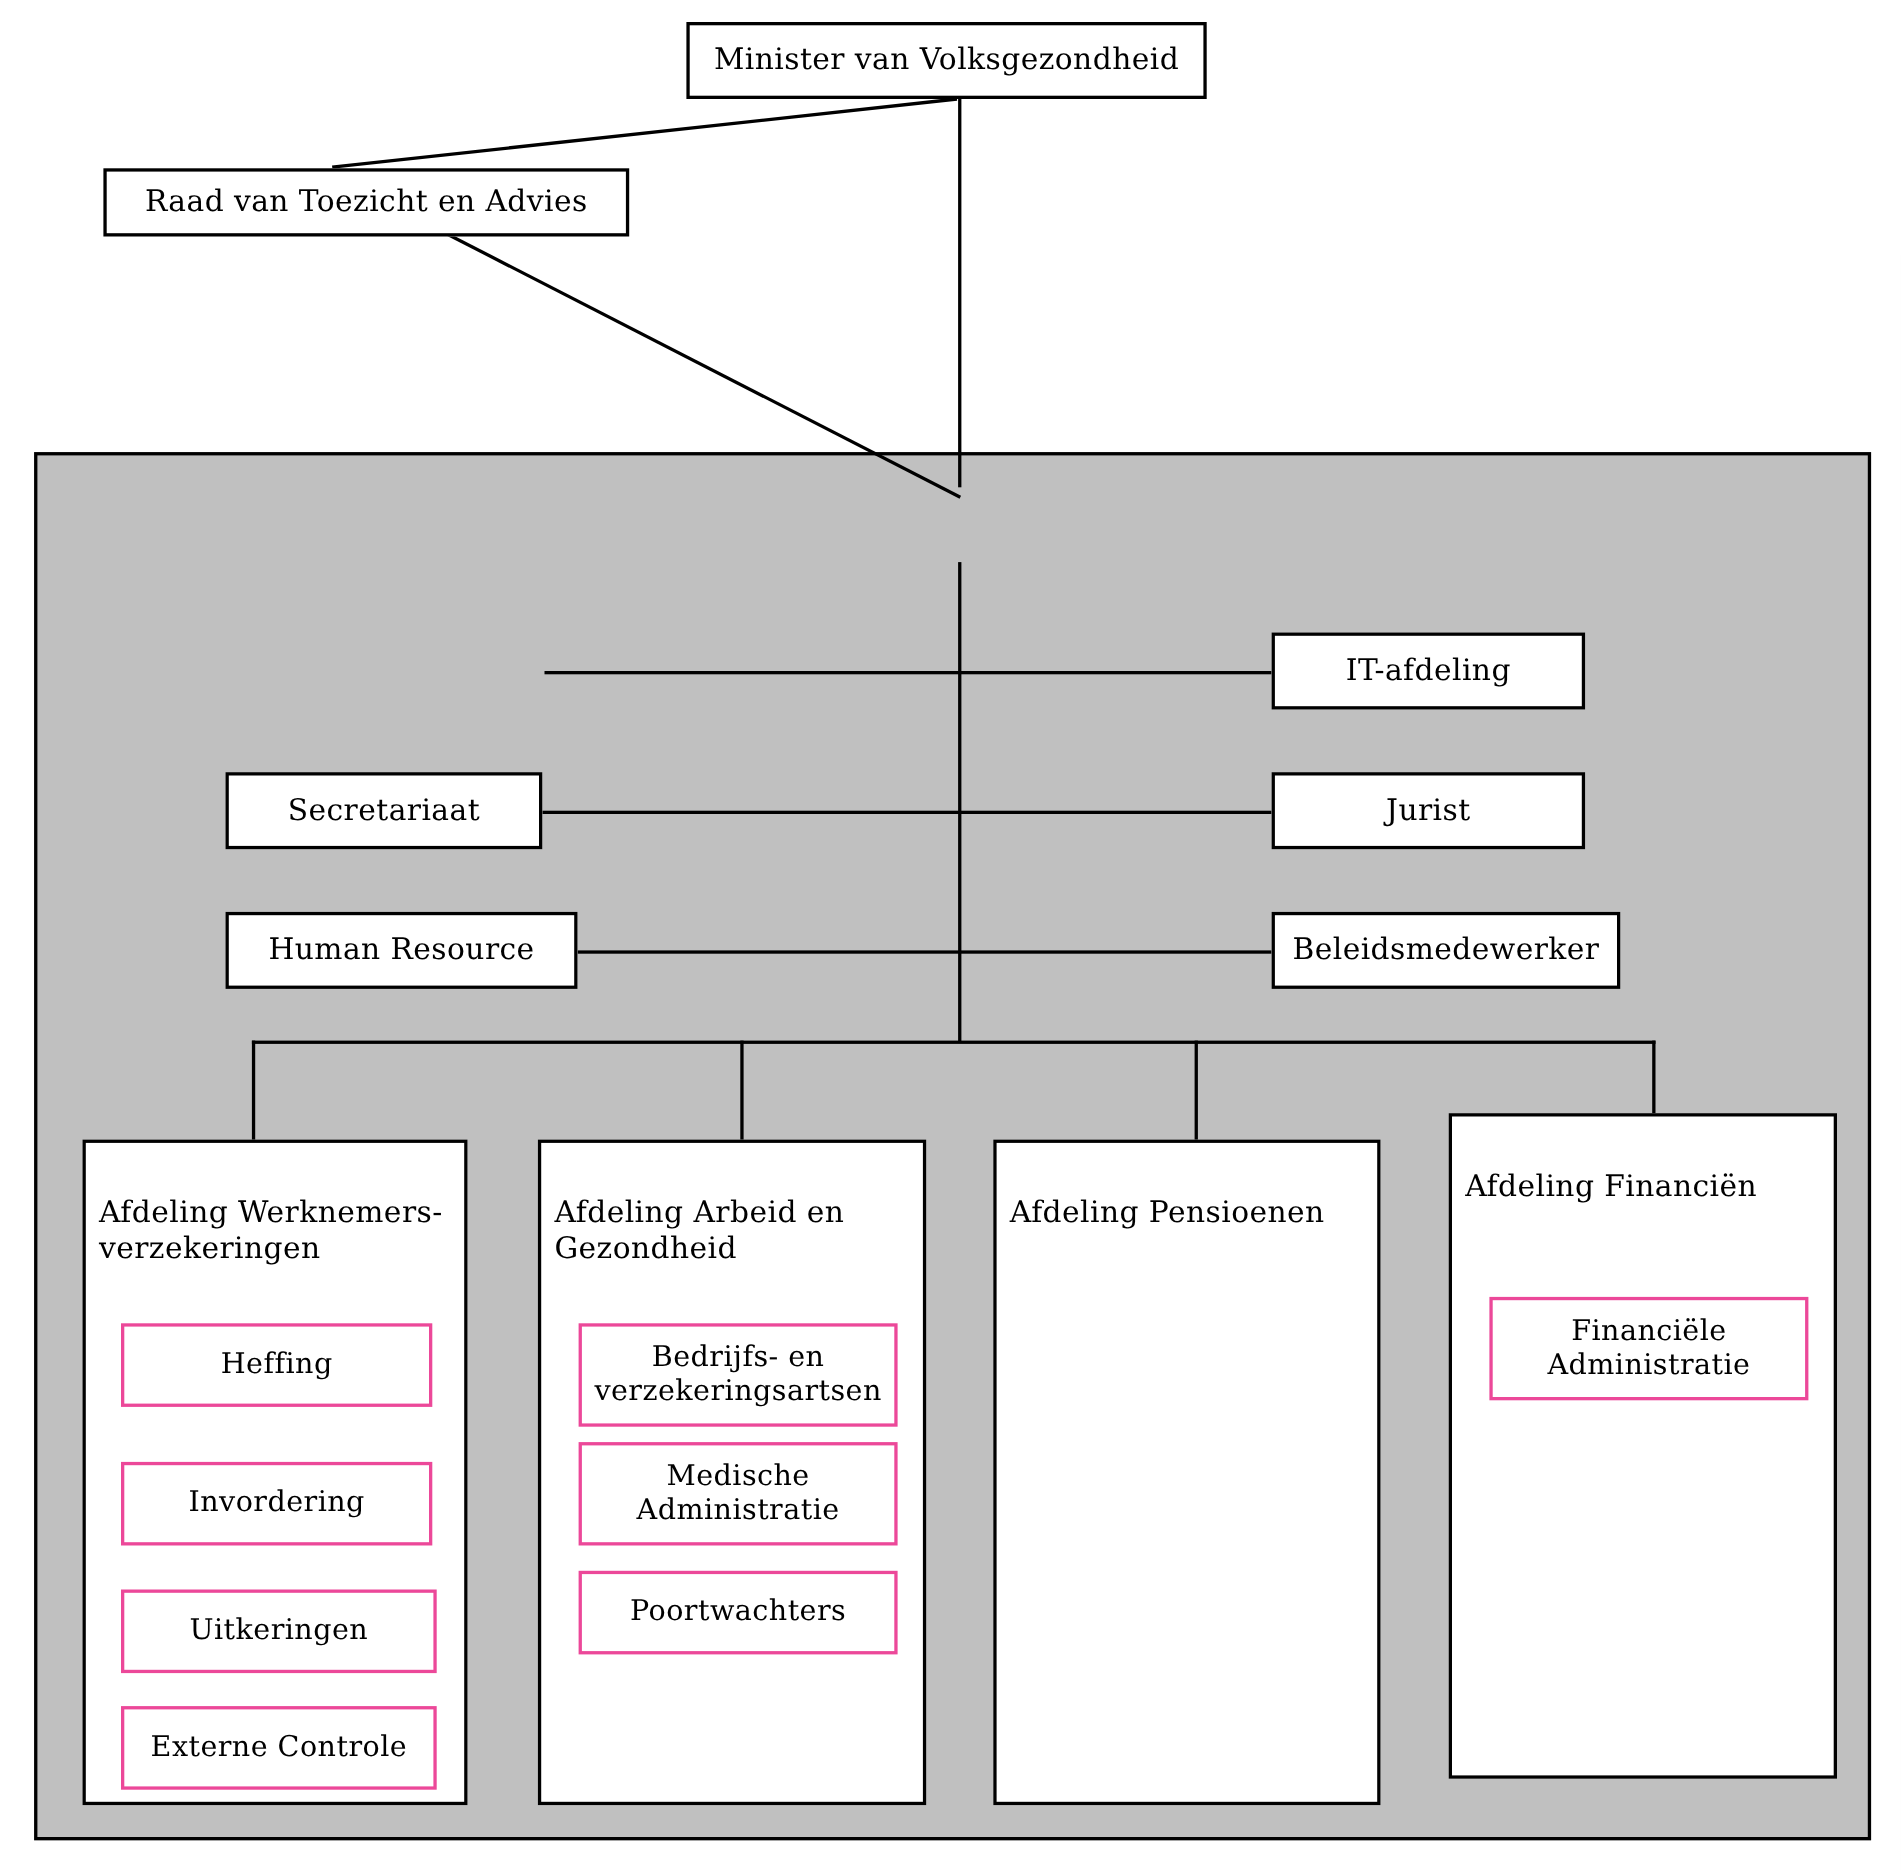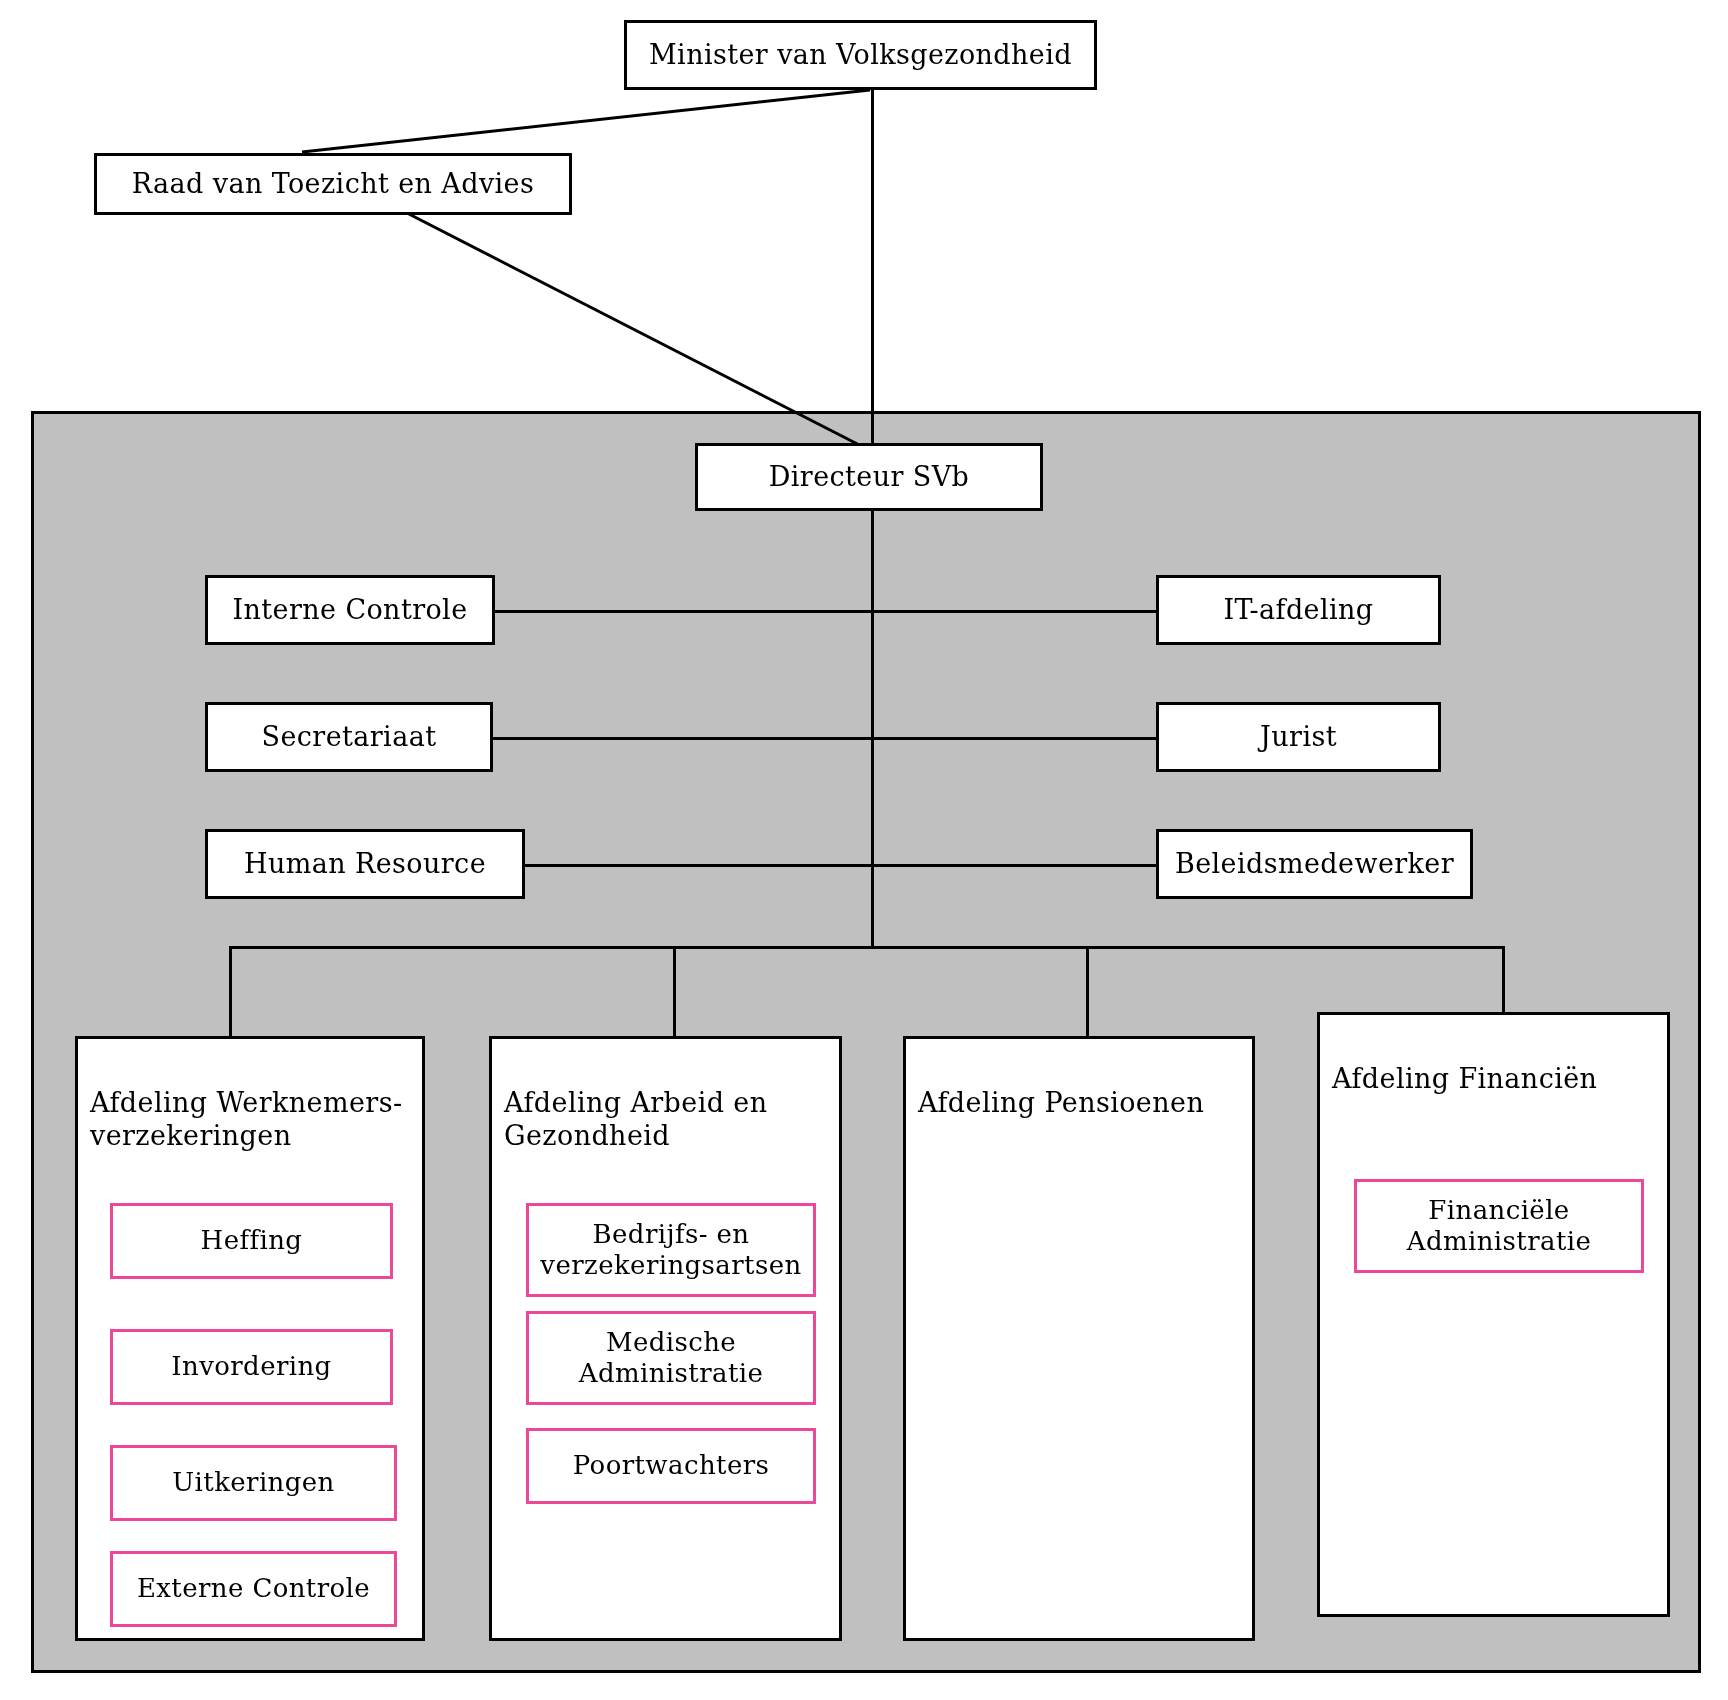--- a/index.html
+++ b/index.html
@@ -104,30 +104,24 @@
   <div class="box" style="left:624px; top:20px; width:473px; height:70px;">
     <span>Minister van Volksgezondheid</span>
   </div>
 
   <div class="box" style="left:94px; top:153px; width:478px; height:62px;">
     <span>Raad van Toezicht en Advies</span>
   </div>
 
   <div class="line-v" style="left:871px; top:90px; height:353px;"></div>
 
-  <div class="box" style="left:695px; top:443px; width:348px; height:68px;">
-    <span>Directeur SVb</span>
-  </div>
 
   <div class="line-v" style="left:871px; top:511px; height:437px;"></div>
 
   <div class="line-h" style="left:495px; top:610px; width:661px;"></div>
-  <div class="box" style="left:205px; top:575px; width:290px; height:70px;">
-    <span>Interne Controle</span>
-  </div>
   <div class="box" style="left:1156px; top:575px; width:285px; height:70px;">
     <span>IT-afdeling</span>
   </div>
 
   <div class="line-h" style="left:493px; top:737px; width:663px;"></div>
   <div class="box" style="left:205px; top:702px; width:288px; height:70px;">
     <span>Secretariaat</span>
   </div>
   <div class="box" style="left:1156px; top:702px; width:285px; height:70px;">
     <span>Jurist</span>

